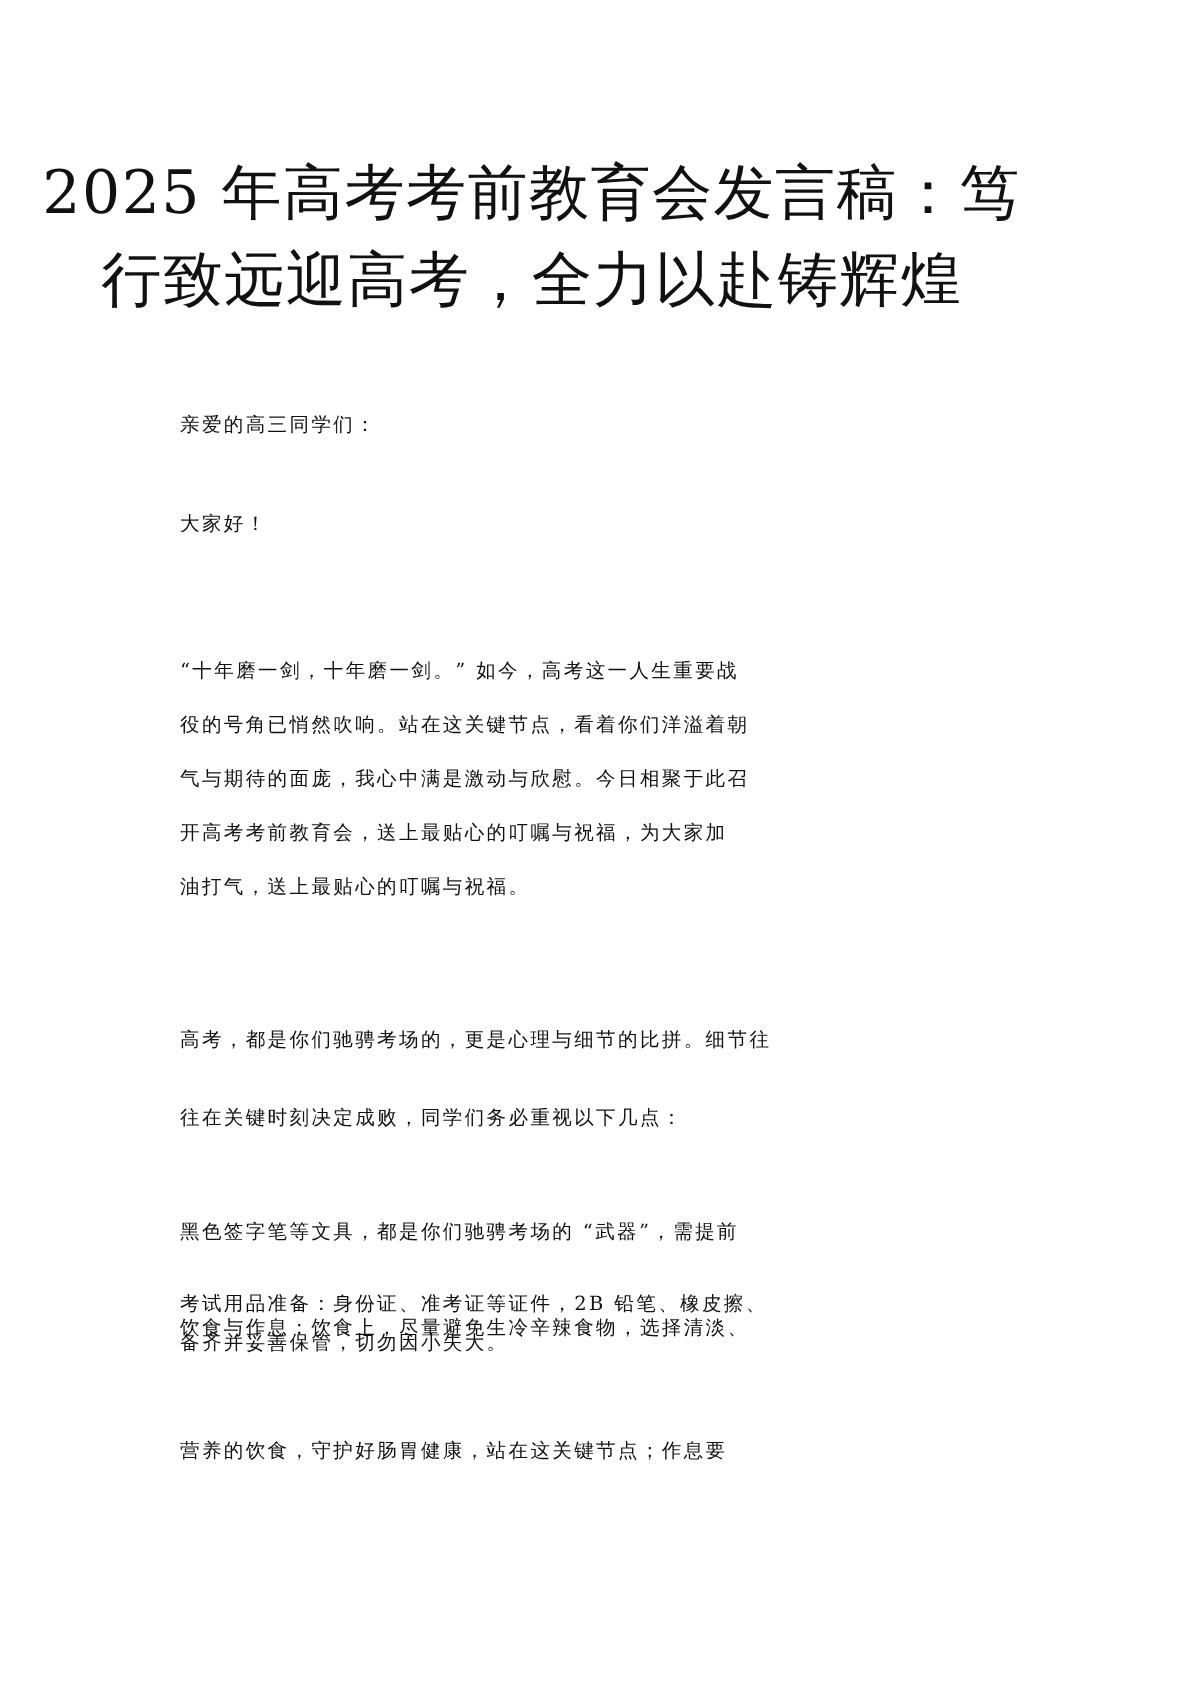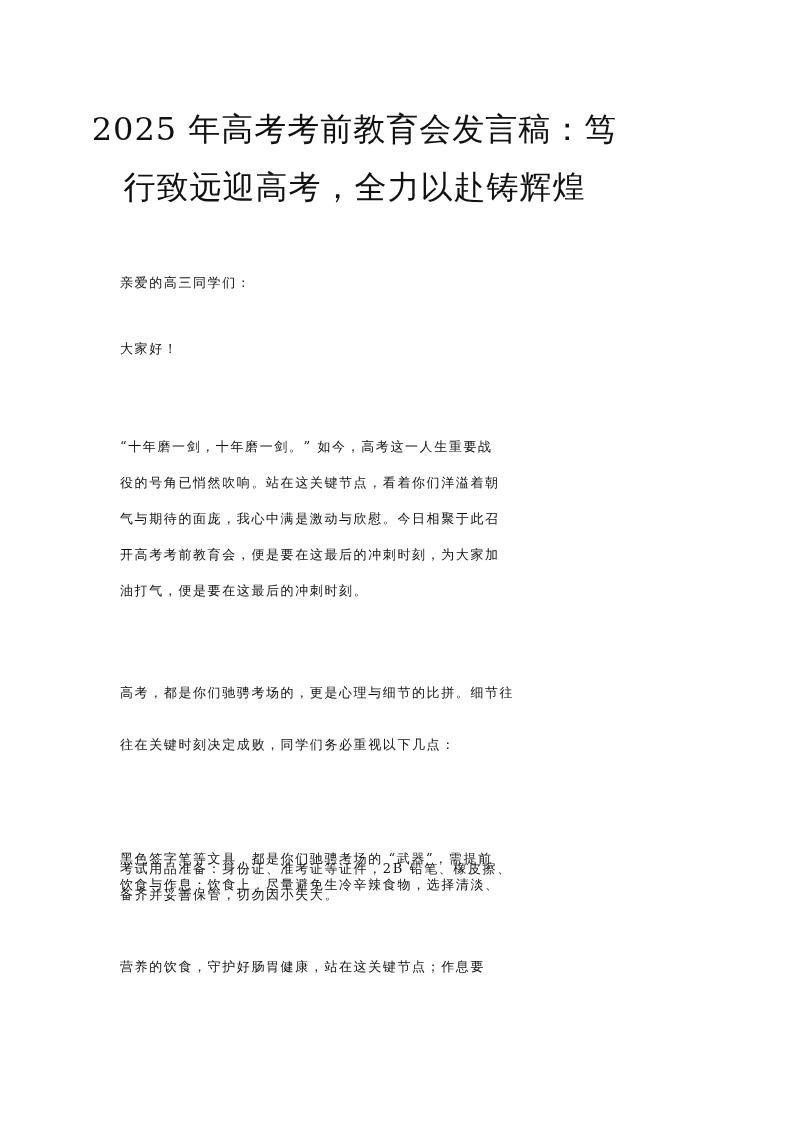--- a/index.html
+++ b/index.html
@@ -1,38 +1,38 @@
 <!DOCTYPE html>
 <html><head>
   <meta charset="utf-8">
   <style>
     html, body { margin: 0; padding: 0; background: #ffffff; }
     body { width: 793px; height: 1122px; position: relative; overflow: hidden;
       font-family: "DejaVu Serif", "Liberation Serif", serif; color: #111; }
     .title { position: absolute; left: 0; width: 709px; text-align: center;
-      font-size: 32px; line-height: 58px; top: 100px; letter-spacing: 1px; }
+      font-size: 40px; line-height: 58px; top: 100px; letter-spacing: 1px; }
     .line { position: absolute; left: 120px; font-size: 13px; white-space: nowrap;
       letter-spacing: 1.6px; }
   </style>
 </head>
 <body>
 
 <div>
   <div class="title" style="top:100px">2025 年高考考前教育会发言稿：笃</div>
   <div class="title" style="top:158px">行致远迎高考，全力以赴铸辉煌</div>
 </div>
 
 <div>
   <div class="line" style="top:274px">亲爱的高三同学们：</div>
   <div class="line" style="top:340px">大家好！</div>
   <div class="line" style="top:438px">“十年磨一剑，十年磨一剑。” 如今，高考这一人生重要战</div>
   <div class="line" style="top:474px">役的号角已悄然吹响。站在这关键节点，看着你们洋溢着朝</div>
   <div class="line" style="top:510px">气与期待的面庞，我心中满是激动与欣慰。今日相聚于此召</div>
-  <div class="line" style="top:546px">开高考考前教育会，便是要在这最后的冲刺时刻，为大家加</div>
-  <div class="line" style="top:582px">油打气，便是要在这最后的冲刺时刻。</div>
+  <div class="line" style="top:546px">开高考考前教育会，送上最贴心的叮嘱与祝福，为大家加</div>
+  <div class="line" style="top:582px">油打气，送上最贴心的叮嘱与祝福。</div>
   <div class="line" style="top:684px">高考，都是你们驰骋考场的，更是心理与细节的比拼。细节往</div>
   <div class="line" style="top:736px">往在关键时刻决定成败，同学们务必重视以下几点：</div>
   <div class="line" style="top:860px">考试用品准备：身份证、准考证等证件，2B 铅笔、橡皮擦、</div>
-  <div class="line" style="top:850px">黑色签字笔等文具，都是你们驰骋考场的 “武器”，需提前</div>
+  <div class="line" style="top:812px">黑色签字笔等文具，都是你们驰骋考场的 “武器”，需提前</div>
   <div class="line" style="top:886px">备齐并妥善保管，切勿因小失大。</div>
   <div class="line" style="top:876px">饮食与作息：饮食上，尽量避免生冷辛辣食物，选择清淡、</div>
   <div class="line" style="top:958px">营养的饮食，守护好肠胃健康，站在这关键节点；作息要</div>
 </div>
 
 </body></html>

